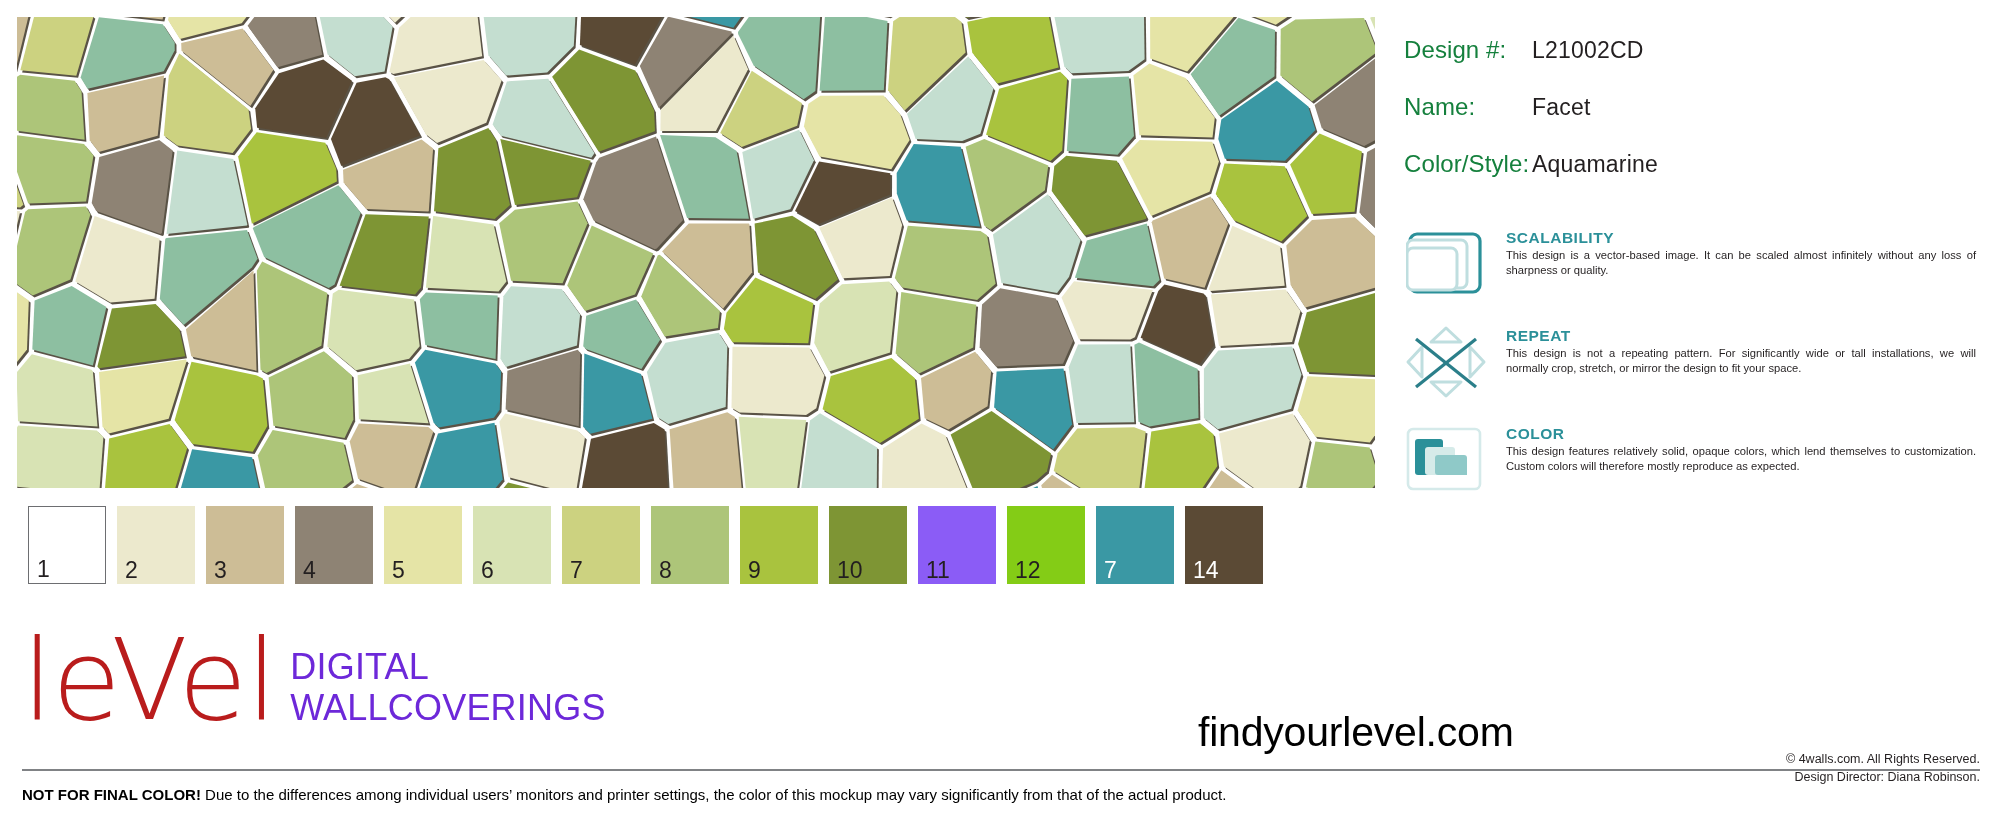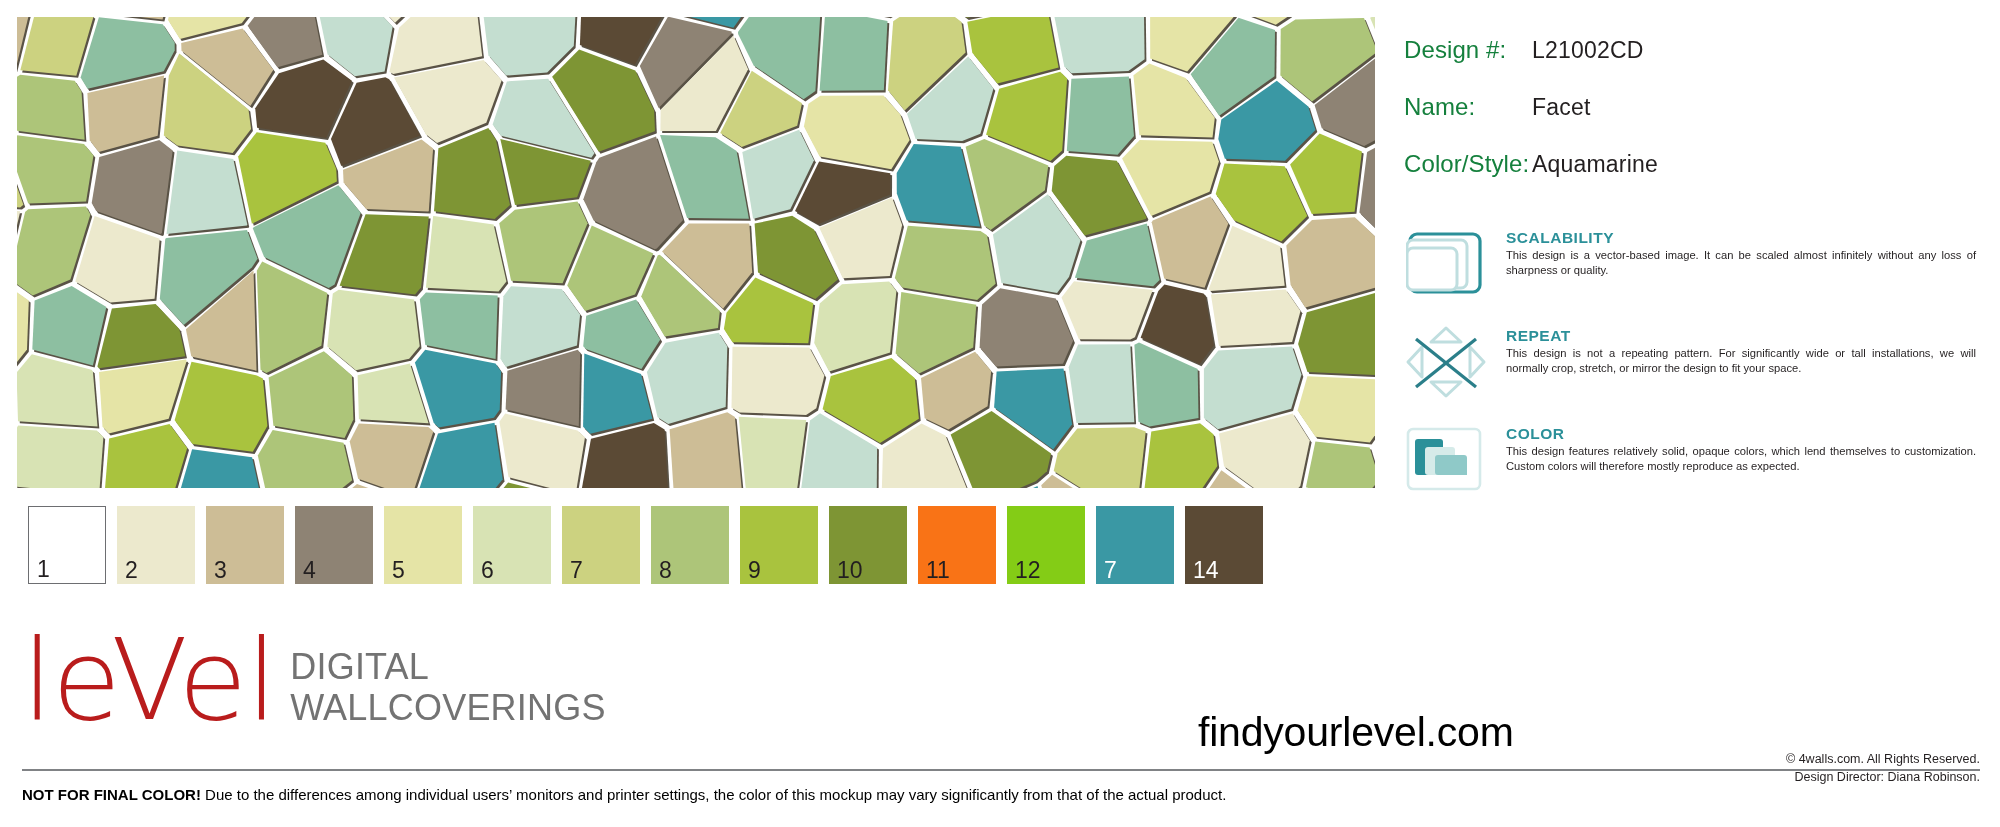--- a/index.html
+++ b/index.html
@@ -118,21 +118,21 @@
     font-size: 112px;
     line-height: .86;
     color: #b91c1c;
     font-family: "DejaVu Sans", "Liberation Sans", sans-serif;
     font-weight: 300;
     letter-spacing: -1px;
   }
   #logo-sub {
     margin-left: 14px;
     margin-top: 14px;
-    color: #737373;
+    color: #6d28d9;
     font-size: 36px;
     line-height: 1.14;
     letter-spacing: .2px;
     font-weight: 400;
   }
 
   
   #site-url {
     position: absolute;
     left: 1198px; top: 712px;
@@ -854,21 +854,21 @@
     </div>
     <div class="swatch" style="background: rgb(173, 197, 121);">
       <span class="swatch-num" style="color: rgb(35, 31, 32);">8</span>
     </div>
     <div class="swatch" style="background: rgb(169, 195, 62);">
       <span class="swatch-num" style="color: rgb(35, 31, 32);">9</span>
     </div>
     <div class="swatch" style="background: rgb(126, 149, 52);">
       <span class="swatch-num" style="color: rgb(35, 31, 32);">10</span>
     </div>
-    <div class="swatch" style="background: #f97316;">
+    <div class="swatch" style="background: #8b5cf6;">
       <span class="swatch-num" style="color: rgb(35, 31, 32);">11</span>
     </div>
     <div class="swatch" style="background: #84cc16;">
       <span class="swatch-num" style="color: rgb(35, 31, 32);">12</span>
     </div>
     <div class="swatch" style="background: rgb(58, 152, 164);">
       <span class="swatch-num" style="color: rgb(255, 255, 255);">7</span>
     </div>
     <div class="swatch" style="background: rgb(91, 74, 53);">
       <span class="swatch-num" style="color: rgb(255, 255, 255);">14</span>

